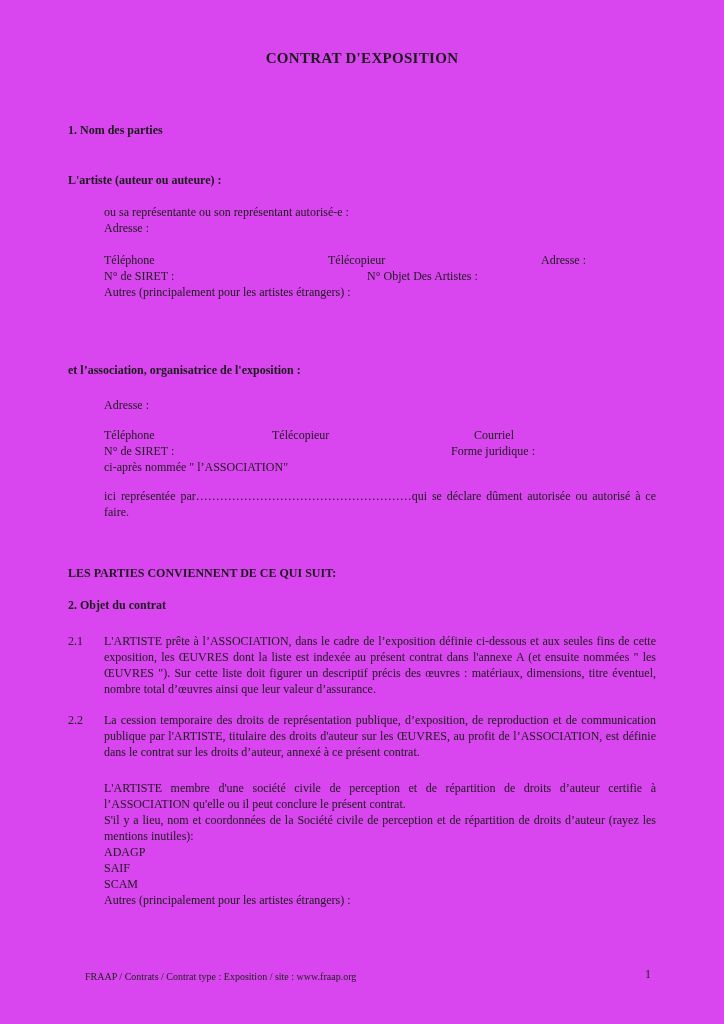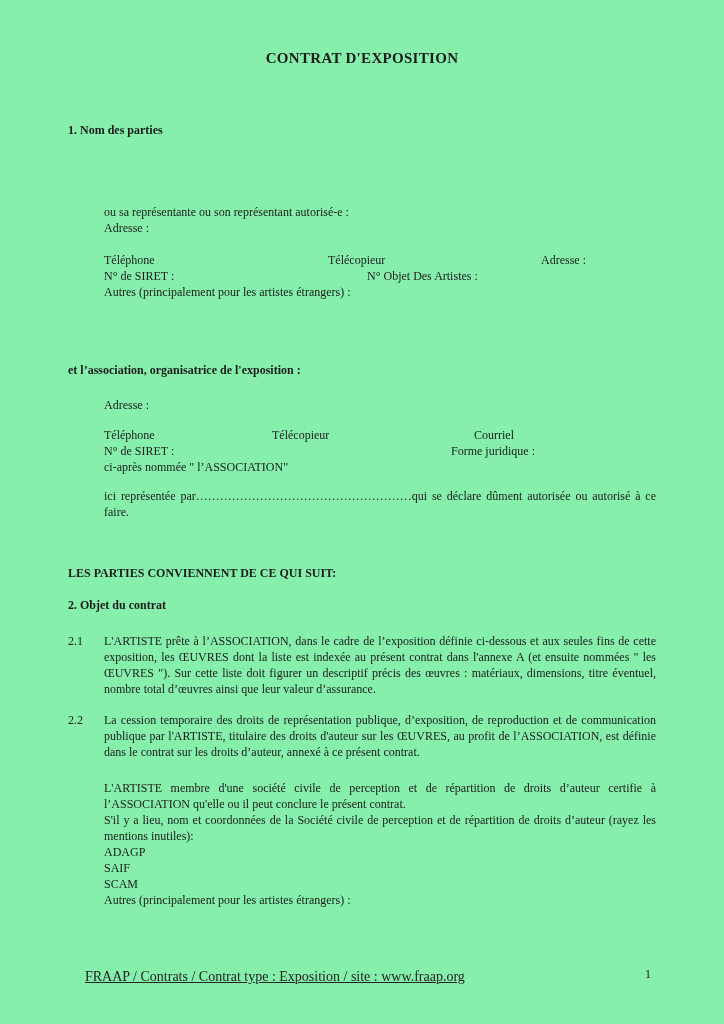--- a/index.html
+++ b/index.html
@@ -1,46 +1,47 @@
 <!DOCTYPE html>
 <html><head>
 <meta charset="utf-8">
 <style>
   html,body{margin:0;padding:0;background:#ffffff;}
   .page{
     position:relative;
     width:724px;height:1024px;
-    background:#86efac;
+    background:#d946ef;
     font-family:"Liberation Serif","DejaVu Serif",serif;
     font-size:12px;line-height:16px;color:#1b1b1b;
     overflow:hidden;
   }
   .abs{position:absolute;}
   .b{font-weight:bold;}
   .title{top:50px;left:0;width:724px;text-align:center;font-size:15px;font-weight:bold;letter-spacing:.3px;}
   .mar{left:68px;width:588px;}
   .ind{left:104px;width:552px;}
   .just{text-align:justify;}
   .row{left:104px;width:552px;height:16px;}
   .row span{position:absolute;top:0;white-space:nowrap;}
   .clause{left:68px;width:588px;display:flex;}
   .clause .cnum{width:36px;flex:none;}
   .clause .ctext{width:552px;text-align:justify;}
-  .footer{top:969px;left:85px;font-size:14px;color:#222;text-decoration:underline;}
+  .footer{top:969px;left:85px;font-size:10px;color:#222;}
   .pagenum{top:966px;left:645px;font-size:12px;color:#222;}
 </style>
 </head>
 <body>
 
 <div class="page">
 
   <div class="abs title">CONTRAT D'EXPOSITION</div>
 
   <div class="abs mar b" style="top:122px">1. Nom des parties</div>
 
+  <div class="abs mar b" style="top:172px">L'artiste (auteur ou auteure) :</div>
 
   <div class="abs ind" style="top:204px">
     <div>ou sa représentante ou son représentant  autorisé-e :</div>
     <div>Adresse :</div>
   </div>
 
   <div class="abs row" style="top:252px">
     <span style="left:0">Téléphone</span>
     <span style="left:224px">Télécopieur</span>
     <span style="left:437px">Adresse :</span>

